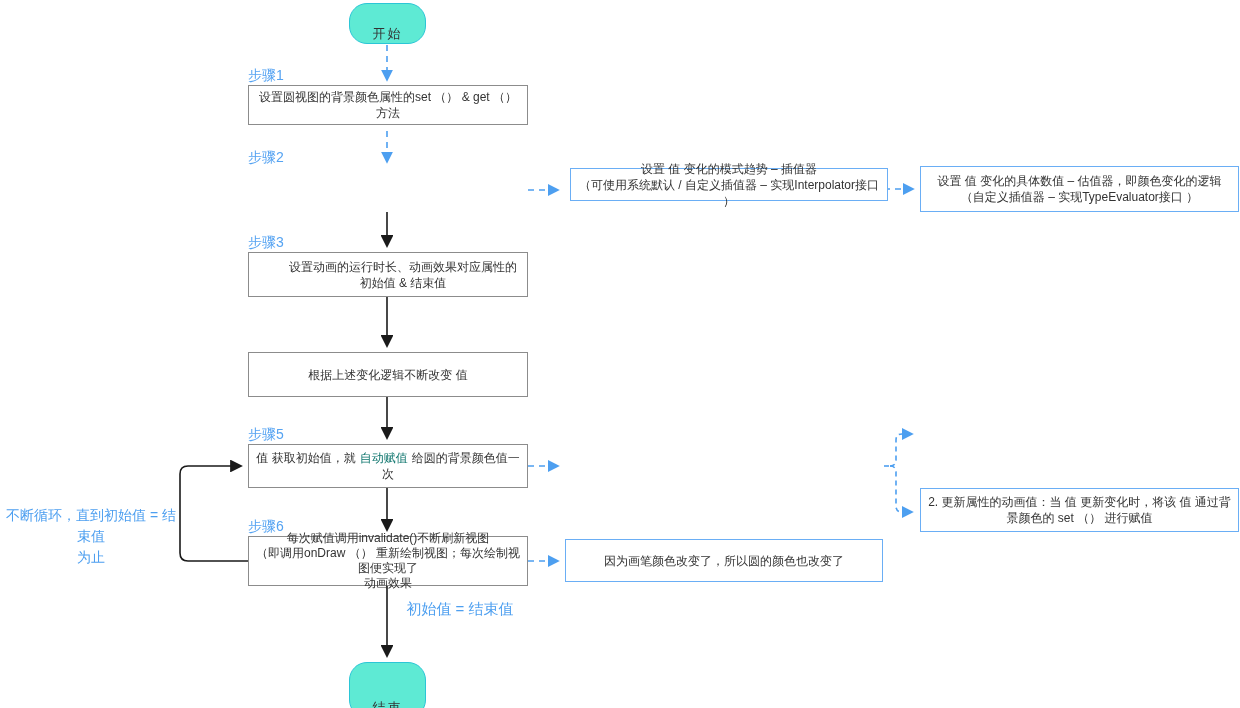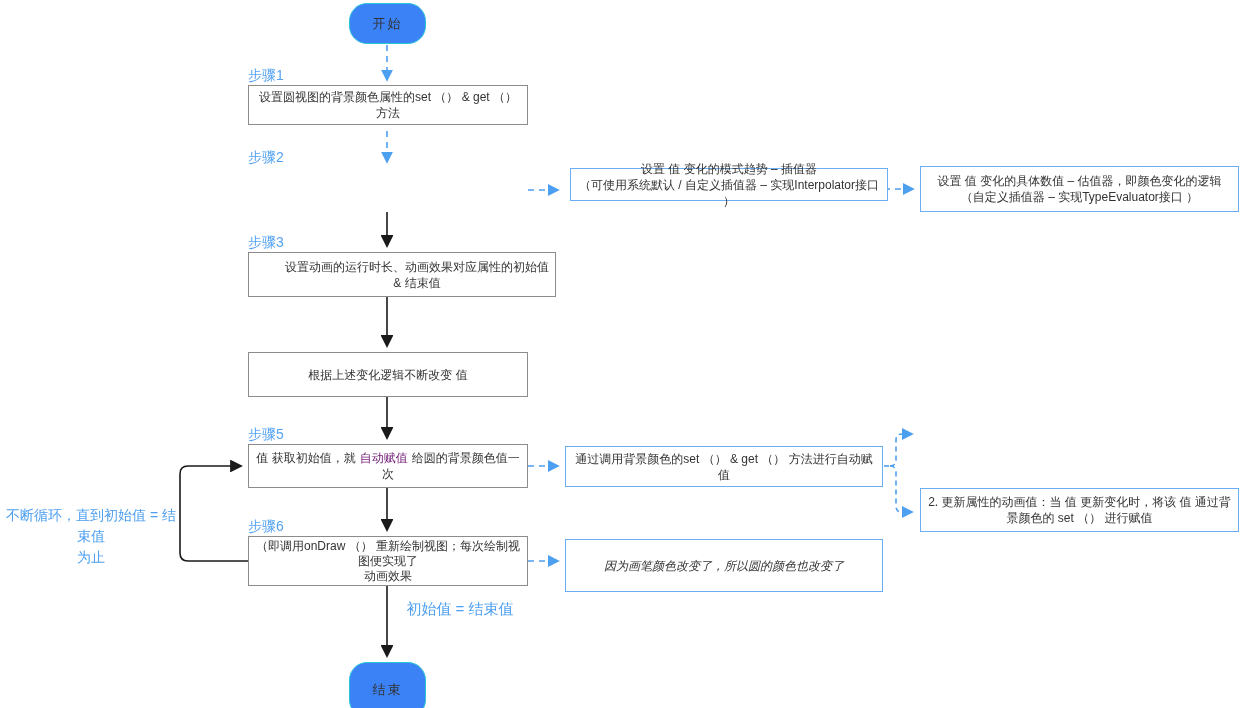--- a/index.html
+++ b/index.html
@@ -6,37 +6,37 @@
   body{
     width:1240px;height:708px;position:relative;overflow:hidden;
     background:#ffffff;
     font-family:"Liberation Sans","DejaVu Sans",sans-serif;
     color:#333333;
   }
   #stage{position:absolute;inset:0;width:1240px;height:708px;}
   svg.connectors{position:absolute;left:0;top:0;z-index:1;}
   .node{
     position:absolute;z-index:2;
-    background:#3b82f6;border:1px solid #2bc6d6;border-radius:18px;
-    display:flex;align-items:center;justify-content:center;
+    background:#5eead4;border:1px solid #2bc6d6;border-radius:18px;
+    display:flex;align-items:flex-end;justify-content:center;
     font-size:13px;color:#333333;letter-spacing:2px;
     box-sizing:border-box;
   }
   .box{
     position:absolute;z-index:2;background:#ffffff;box-sizing:border-box;
     display:flex;align-items:center;justify-content:center;
     text-align:center;font-size:12px;line-height:16px;color:#333333;
     padding:2px 6px;
   }
   .box.gray{border:1px solid #8c8c8c;}
   .box.blue{border:1px solid #6aaef5;}
   .step-label{
     position:absolute;z-index:2;font-size:14px;color:#55a3f2;
   }
-  .red{color:#701a75;margin:0 4px;}
+  .red{color:#0f766e;margin:0 4px;}
   .annotation{
     position:absolute;z-index:2;color:#4d9ff0;text-align:center;
   }
   .annotation.loop{left:0px;top:505px;width:182px;font-size:14px;line-height:21px;}
   .annotation.equal{left:400px;top:600px;width:120px;font-size:15px;}
 </style>
 </head>
 <body>
 
 <div id="stage">
@@ -82,48 +82,46 @@
   <div class="step-label" style="left:248px;top:67px;">步骤1</div>
   <div class="step-label" style="left:248px;top:149px;">步骤2</div>
   <div class="step-label" style="left:248px;top:234px;">步骤3</div>
   <div class="step-label" style="left:248px;top:352px;">步骤4</div>
   <div class="step-label" style="left:248px;top:426px;">步骤5</div>
   <div class="step-label" style="left:248px;top:518px;">步骤6</div>
 
   <div class="box gray" style="left:248px;top:85px;width:280px;height:40px;">
     <span>设置圆视图的背景颜色属性的set （） &amp; get （） 方法</span>
   </div>
-  <div class="box gray" style="left:248px;top:252px;width:308px;height:45px;padding-left:36px;">
+  <div class="box gray" style="left:248px;top:252px;width:280px;height:45px;padding-left:36px;">
     <span>设置动画的运行时长、动画效果对应属性的初始值 &amp; 结束值</span>
   </div>
   <div class="box gray" style="left:248px;top:352px;width:280px;height:45px;">
     <span>根据上述变化逻辑不断改变 值</span>
   </div>
   <div class="box gray" style="left:248px;top:444px;width:280px;height:44px;">
     <span>
       <span>值 获取初始值，就</span><span class="red">自动赋值</span><span>给圆的背景颜色值一次</span>
     </span>
   </div>
   <div class="box gray" style="left:248px;top:536px;width:280px;height:50px;line-height:15px;">
     <span>
+      <span style="display:block;">每次赋值调用invalidate()不断刷新视图</span>
       <span style="display:block;">（即调用onDraw （） 重新绘制视图；每次绘制视图便实现了</span>
       <span style="display:block;">动画效果</span>
     </span>
   </div>
 
   <div class="box blue" style="left:570px;top:168px;width:318px;height:33px;">
     <span>
       <span style="display:block;">设置 值 变化的模式趋势 – 插值器</span>
       <span style="display:block;">（可使用系统默认 / 自定义插值器 – 实现Interpolator接口 ）</span>
     </span>
   </div>
-  <div class="box blue" style="left:565px;top:446px;width:318px;height:41px;">
-    <span>通过调用背景颜色的set （） &amp; get （） 方法进行自动赋值</span>
-  </div>
-  <div class="box blue" style="left:565px;top:539px;width:318px;height:53px;font-style:italic;">
+  <div class="box blue" style="left:565px;top:539px;width:318px;height:43px;">
     <span>因为画笔颜色改变了，所以圆的颜色也改变了</span>
   </div>
 
   <div class="box blue" style="left:920px;top:166px;width:319px;height:46px;">
     <span>
       <span style="display:block;">设置 值 变化的具体数值 – 估值器，即颜色变化的逻辑</span>
       <span style="display:block;">（自定义插值器 – 实现TypeEvaluator接口 ）</span>
     </span>
   </div>
   <div class="box blue" style="left:920px;top:488px;width:319px;height:44px;">

